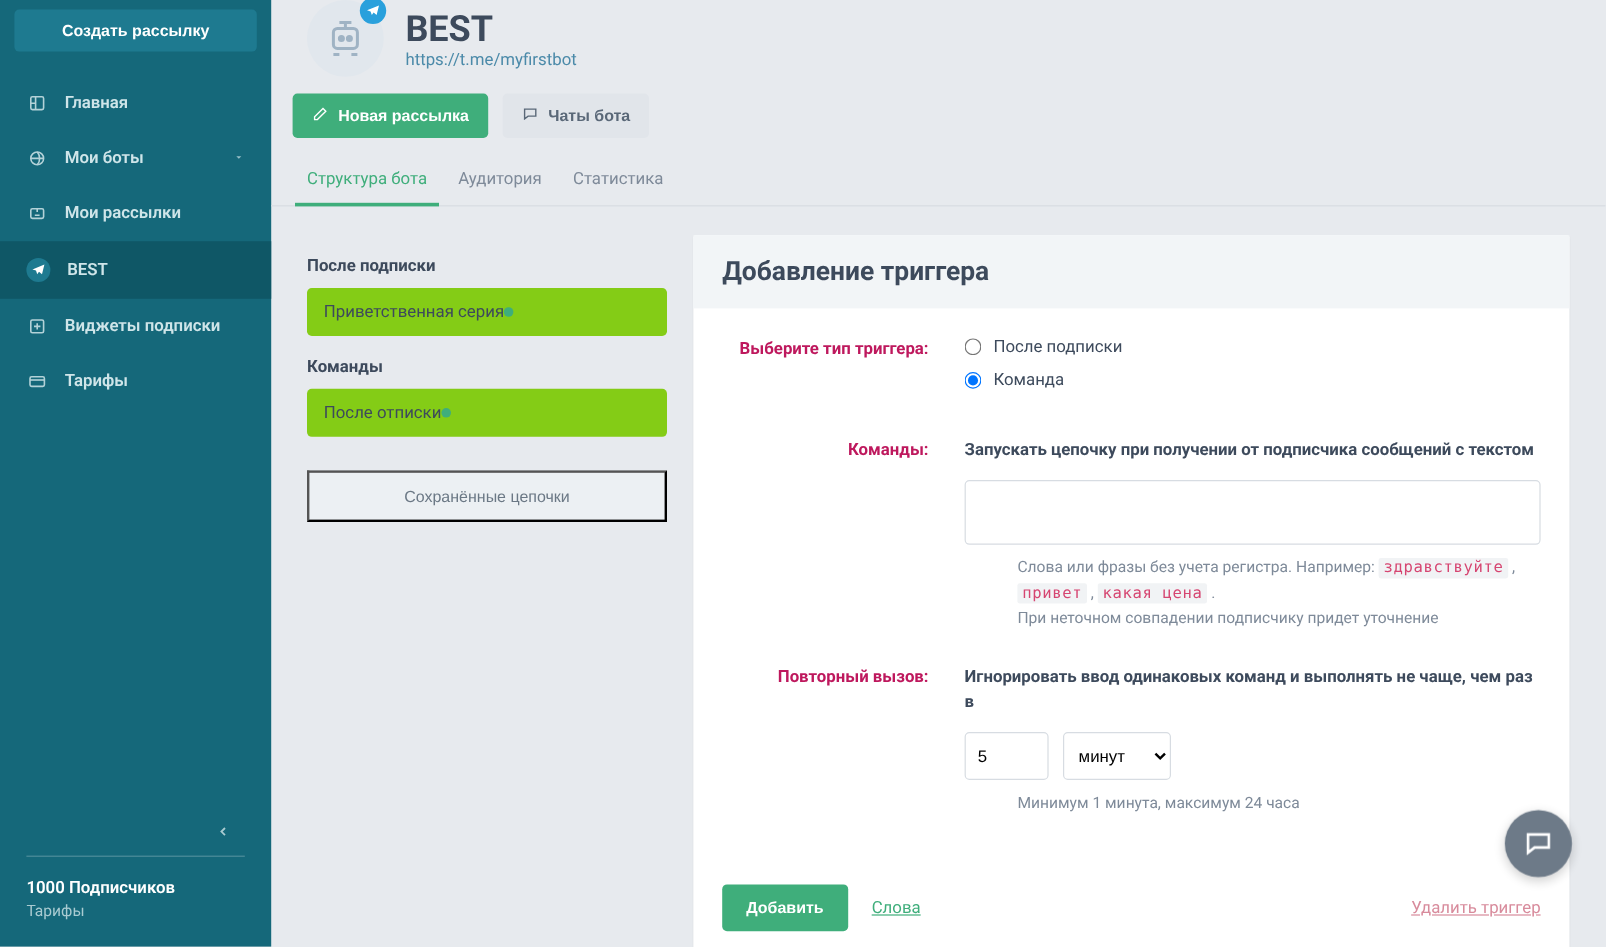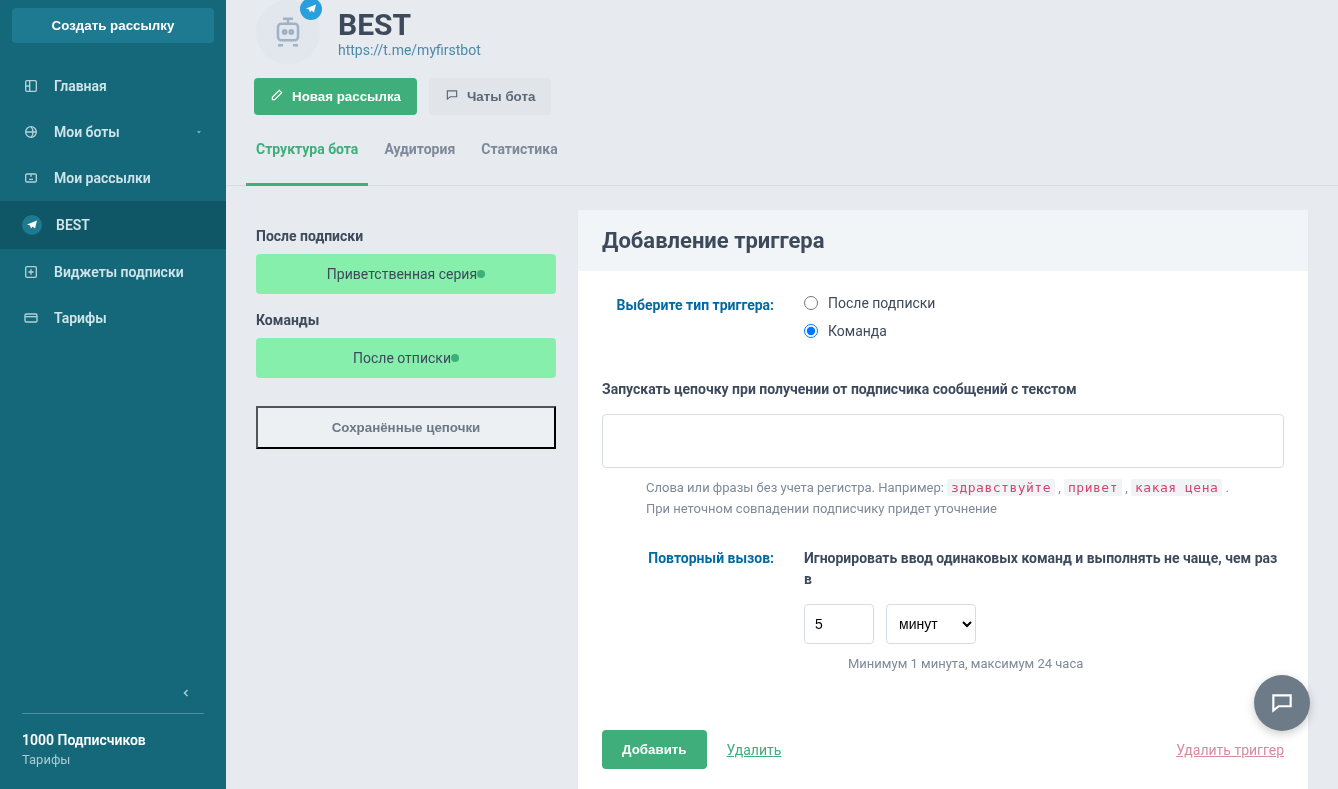--- a/index.html
+++ b/index.html
@@ -24,43 +24,43 @@
 
   
   .main { flex: 1; overflow: auto; }
   .header { display: flex; align-items: center; gap: 18px; padding: 0 30px 14px; }
   .avatar-wrap { position: relative; width: 64px; height: 64px; }
   .avatar { width: 64px; height: 64px; border-radius: 50%; background: #e1e7ed; display: flex; align-items: center; justify-content: center; }
   .avatar-badge { position: absolute; top: -2px; right: -2px; width: 22px; height: 22px; border-radius: 50%; background: #29a0dc; display: flex; align-items: center; justify-content: center; }
   .bot-title { font-size: 30px; font-weight: 700; color: #3d4a5c; }
   .bot-link { color: #4b8aa9; font-size: 14px; text-decoration: none; }
 
-  .action-row { display: flex; gap: 12px; padding: 0 28px 14px; }
+  .action-row { display: flex; gap: 12px; padding: 0 18px 14px; }
   .btn { display: inline-flex; align-items: center; gap: 8px; padding: 10px 16px; border-radius: 4px; font-weight: 600; border: none; cursor: pointer; }
   .btn-green { background: #3fae7b; color: #fff; }
   .btn-grey { background: #e1e5ea; color: #5a6878; }
   .btn-dark { background: #4a6576; color: #fff; width: 100%; justify-content: center; }
-  .btn-light { background: #ecf0f3; color: #6b7885; width: 100%; justify-content: center; font-weight: 700; padding: 12px; }
+  .btn-light { background: #ecf0f3; color: #6b7885; width: 100%; justify-content: center; font-weight: 400; padding: 12px; }
 
   .tabs { display: flex; gap: 26px; padding: 0 30px; border-bottom: 1px solid #d7dce2; }
-  .tab { padding: 12px 0 28px; font-weight: 700; color: #7e8a99; cursor: pointer; position: relative; }
+  .tab { padding: 12px 0 14px; font-weight: 400; color: #7e8a99; cursor: pointer; position: relative; }
   .tab.active { color: #3fae7b; }
   .tab.active::after { content: ""; position: absolute; left: -10px; right: -10px; bottom: -1px; height: 3px; background: #3fae7b; }
 
   .content { display: flex; gap: 22px; padding: 24px 30px; align-items: flex-start; }
   .left-col { width: 300px; flex-shrink: 0; }
   .section-title { font-weight: 700; color: #3d4a5c; margin: 18px 0 10px; }
-  .trigger-card { background: #86efac; border-radius: 4px; padding: 12px 14px; margin-bottom: 10px; display: flex; align-items: center; justify-content: center; cursor: pointer; }
+  .trigger-card { background: #84cc16; border-radius: 4px; padding: 12px 14px; margin-bottom: 10px; display: flex; align-items: center; justify-content: flex-start; cursor: pointer; }
   .status-dot { width: 8px; height: 8px; border-radius: 50%; background: #3fae7b; }
 
   .panel { flex: 1; background: #fff; border-radius: 2px; box-shadow: 0 1px 2px rgba(0,0,0,.04); }
   .panel-head { background: #f2f5f7; padding: 18px 24px; font-size: 22px; font-weight: 700; color: #3d4a5c; }
   .form { padding: 24px 24px 8px; }
   .form-row { display: flex; gap: 30px; margin-bottom: 28px; }
-  .form-label { width: 172px; text-align: right; font-weight: 700; color: #0369a1; padding-top: 2px; flex-shrink: 0; }
+  .form-label { width: 172px; text-align: right; font-weight: 700; color: #be185d; padding-top: 2px; flex-shrink: 0; }
   .form-field { flex: 1; }
   .radio-row { display: flex; align-items: center; gap: 10px; margin-bottom: 12px; }
   .radio { width: 14px; height: 14px; }
   .field-desc { font-weight: 700; color: #3d4a5c; margin-bottom: 14px; line-height: 1.5; }
   .text-input { width: 100%; border: 1px solid #d7dce2; border-radius: 4px; padding: 14px 12px; font-size: 14px; min-height: 54px; }
   .help { color: #7e8a99; font-size: 13px; margin-top: 10px; line-height: 1.6; margin-left: 44px; }
   .code { font-family: ui-monospace, Menlo, Consolas, monospace; background: #f1f3f5; color: #d64571; padding: 1px 4px; border-radius: 2px; letter-spacing: .5px; }
   .inline-inputs { display: flex; gap: 12px; margin-bottom: 8px; }
   .num-input { width: 70px; border: 1px solid #d7dce2; border-radius: 4px; padding: 10px; font-size: 14px; }
   .select { width: 90px; border: 1px solid #d7dce2; border-radius: 4px; padding: 10px 8px; font-size: 14px; background: #fff; }
@@ -233,20 +233,21 @@
                 <span>После подписки</span>
               </label>
               <label class="radio-row">
                 <input type="radio" class="radio" name="ttype" checked="" style="">
                 <span>Команда</span>
               </label>
             </div>
           </div>
 
           <div class="form-row">
+            <div class="form-label">Команды:</div>
             <div class="form-field">
               <div class="field-desc">Запускать цепочку при получении от подписчика сообщений с текстом</div>
               <input class="text-input" value="" style="">
               <div class="help">
                 <span>Слова или фразы без учета регистра. Например: </span>
                 <span class="code">здравствуйте</span> ,
                 <span class="code">привет</span> ,
                 <span class="code">какая цена</span>
                 <span>.</span><br>
                 <span>При неточном совпадении подписчику придет уточнение</span>
@@ -264,21 +265,21 @@
                   <option>минут</option>
                 </select>
               </div>
               <div class="help">Минимум 1 минута, максимум 24 часа</div>
             </div>
           </div>
         </div>
 
         <div class="panel-footer">
           <button class="btn-submit">Добавить</button>
-          <a class="link-cancel">Удалить</a>
+          <a class="link-cancel">Слова</a>
           <a class="link-delete">Удалить триггер</a>
         </div>
       </div>
     </div>
   </main>
 
   <div class="chat-fab">
     <svg width="26" height="26" viewBox="0 0 24 24" fill="none" stroke="#fff" stroke-width="2">
         <path d="M4 5h16v10H9l-5 4V5z"></path>
       </svg>

